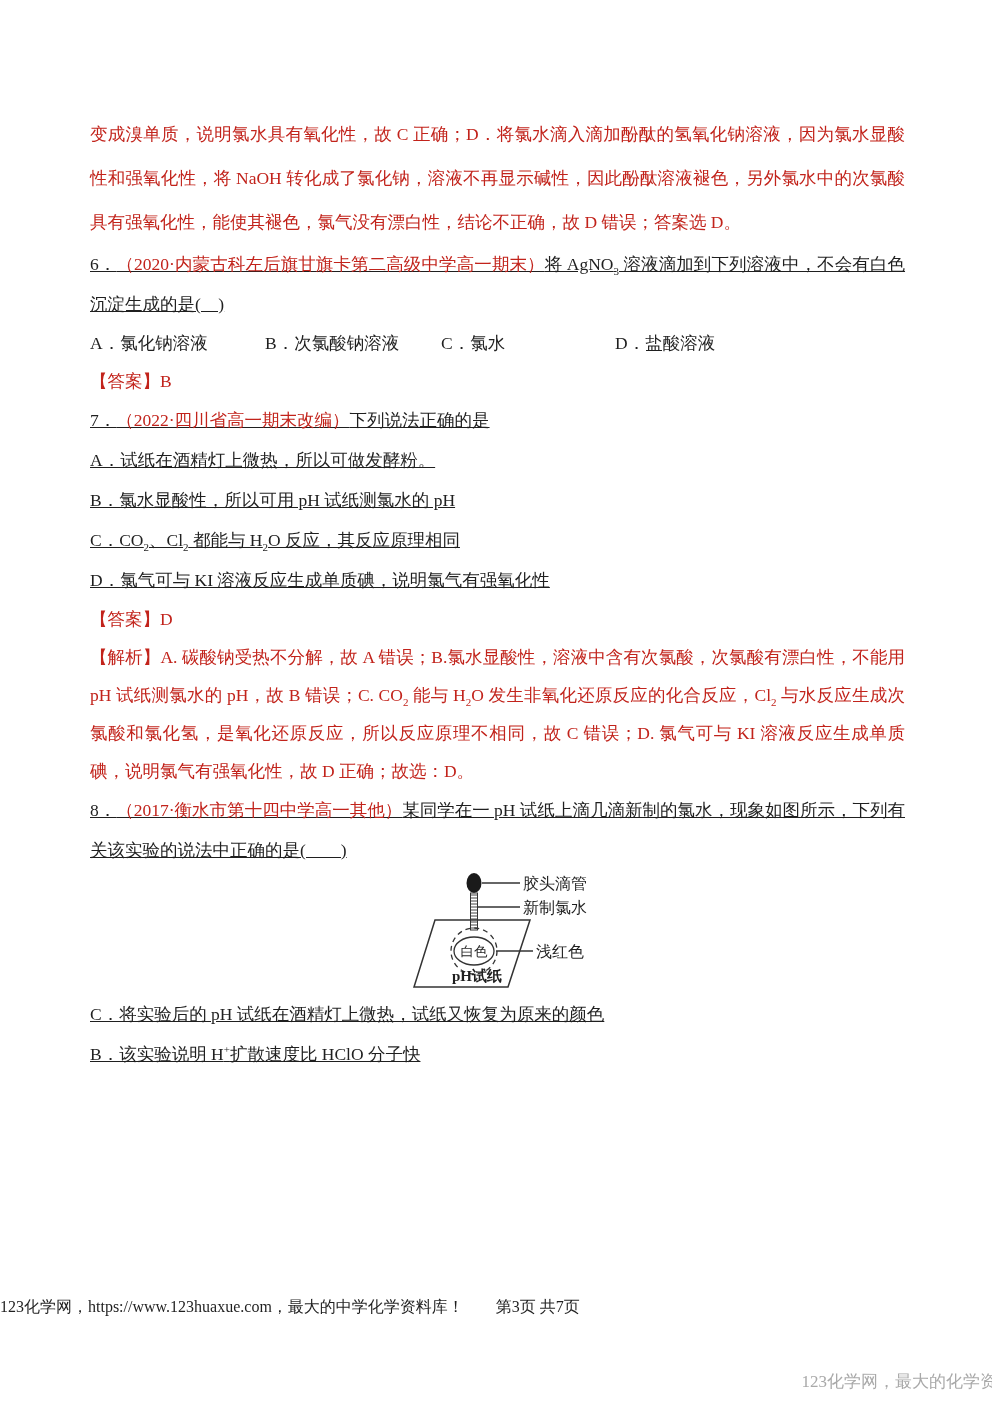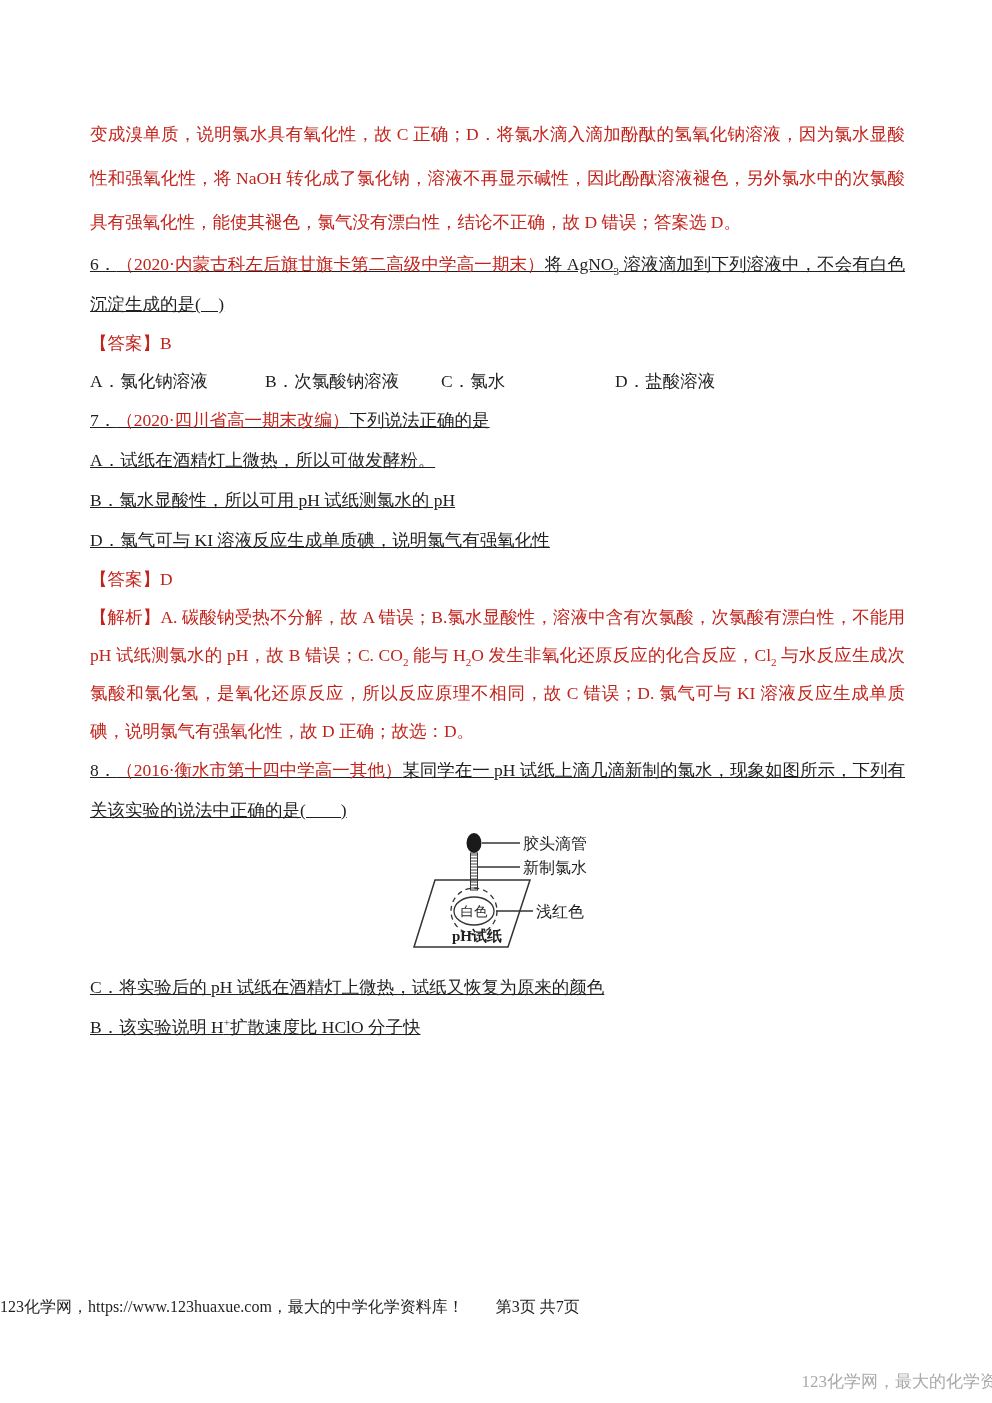--- a/index.html
+++ b/index.html
@@ -25,21 +25,21 @@
     color:var(--text,#1f1f1f);
   }
   .para.tall{line-height:44px;}
   .para.stem{line-height:40px;text-decoration:underline;}
   .para.opts{text-align:left;}
   .red{color:var(--red,#c2231b);}
   .blk{color:var(--text,#1f1f1f);}
   sub,sup{font-size:11px;line-height:0;}
   .opt{display:inline-block;}
   .figure{
-    margin:0 0 15px 300px;
+    margin:0 0 2px 300px;
     height:122px;
   }
   .figlbl{
     font-size:16px;
     fill:#1f1f1f;
     font-family:"Liberation Serif","DejaVu Serif",serif;
   }
   .figlbl.small{font-size:13.5px;}
   .figlbl.bold{font-size:15px;font-weight:bold;}
   .footer{
@@ -57,29 +57,30 @@
     color:var(--watermark,#aaaaaa);
   }
 </style>
 </head>
 <body>
 
 <div class="page">
   <div id="doc" class="doc">
       <p class="para tall"><span class="red">变成溴单质，说明氯水具有氧化性，故 C 正确；D．将氯水滴入滴加酚酞的氢氧化钠溶液，因为氯水显酸性和强氧化性，将 NaOH 转化成了氯化钠，溶液不再显示碱性，因此酚酞溶液褪色，另外氯水中的次氯酸具有强氧化性，能使其褪色，氯气没有漂白性，结论不正确，故 D 错误；答案选 D。</span></p>
       <p class="para stem"><span class="blk">6．</span><span class="red">（2020·内蒙古科左后旗甘旗卡第二高级中学高一期末）</span><span class="blk">将 AgNO<sub>3</sub> 溶液滴加到下列溶液中，不会有白色沉淀生成的是(　)</span></p>
+      <p class="para opts"><span class="opt blk" style="width: 175px;">A．氯化钠溶液</span><span class="opt blk" style="width: 176px;">B．次氯酸钠溶液</span><span class="opt blk" style="width: 174px;">C．氯水</span><span class="opt blk">D．盐酸溶液</span></p>
       <p class="para"><span class="red">【答案】B</span></p>
-      <p class="para opts"><span class="opt blk" style="width: 175px;">A．氯化钠溶液</span><span class="opt blk" style="width: 176px;">B．次氯酸钠溶液</span><span class="opt blk" style="width: 174px;">C．氯水</span><span class="opt blk">D．盐酸溶液</span></p>
-      <p class="para stem"><span class="blk">7．</span><span class="red">（2020·四川省高一期末改编）</span><span class="blk">下列说法正确的是</span></p>
+      <p class="para stem"><span class="blk">7．</span><span class="red">（2022·四川省高一期末改编）</span><span class="blk">下列说法正确的是</span></p>
       <p class="para stem"><span class="blk">A．试纸在酒精灯上微热，所以可做发酵粉。</span></p>
       <p class="para stem"><span class="blk">B．氯水显酸性，所以可用 pH 试纸测氯水的 pH</span></p>
+      <p class="para stem"><span class="blk">C．CO<sub>2</sub>、Cl<sub>2</sub> 都能与 H<sub>2</sub>O 反应，其反应原理相同</span></p>
       <p class="para stem"><span class="blk">D．氯气可与 KI 溶液反应生成单质碘，说明氯气有强氧化性</span></p>
       <p class="para"><span class="red">【答案】D</span></p>
       <p class="para"><span class="red">【解析】A. 碳酸钠受热不分解，故 A 错误；B.氯水显酸性，溶液中含有次氯酸，次氯酸有漂白性，不能用 pH 试纸测氯水的 pH，故 B 错误；C. CO<sub>2</sub> 能与 H<sub>2</sub>O 发生非氧化还原反应的化合反应，Cl<sub>2</sub> 与水反应生成次氯酸和氯化氢，是氧化还原反应，所以反应原理不相同，故 C 错误；D. 氯气可与 KI 溶液反应生成单质碘，说明氯气有强氧化性，故 D 正确；故选：D。</span></p>
-      <p class="para stem"><span class="blk">8．</span><span class="red">（2016·衡水市第十四中学高一其他）</span><span class="blk">某同学在一 pH 试纸上滴几滴新制的氯水，现象如图所示，下列有关该实验的说法中正确的是(　　)</span></p>
+      <p class="para stem"><span class="blk">8．</span><span class="red">（2017·衡水市第十四中学高一其他）</span><span class="blk">某同学在一 pH 试纸上滴几滴新制的氯水，现象如图所示，下列有关该实验的说法中正确的是(　　)</span></p>
       <div id="figure-tpl" class="figure">
       <svg width="260" height="122" viewBox="0 0 260 122">
         <defs>
           <pattern id="hatch" width="4" height="3" patternUnits="userSpaceOnUse">
             <rect width="4" height="3" fill="#ffffff"></rect>
             <line x1="0" y1="1" x2="4" y2="1" stroke="#444444" stroke-width="1"></line>
           </pattern>
         </defs>
         <ellipse cx="84" cy="13" rx="7.5" ry="10" fill="#1a1a1a"></ellipse>
         <rect x="80.5" y="23" width="7" height="37" fill="url(#hatch)" stroke="#333333" stroke-width="1"></rect>

